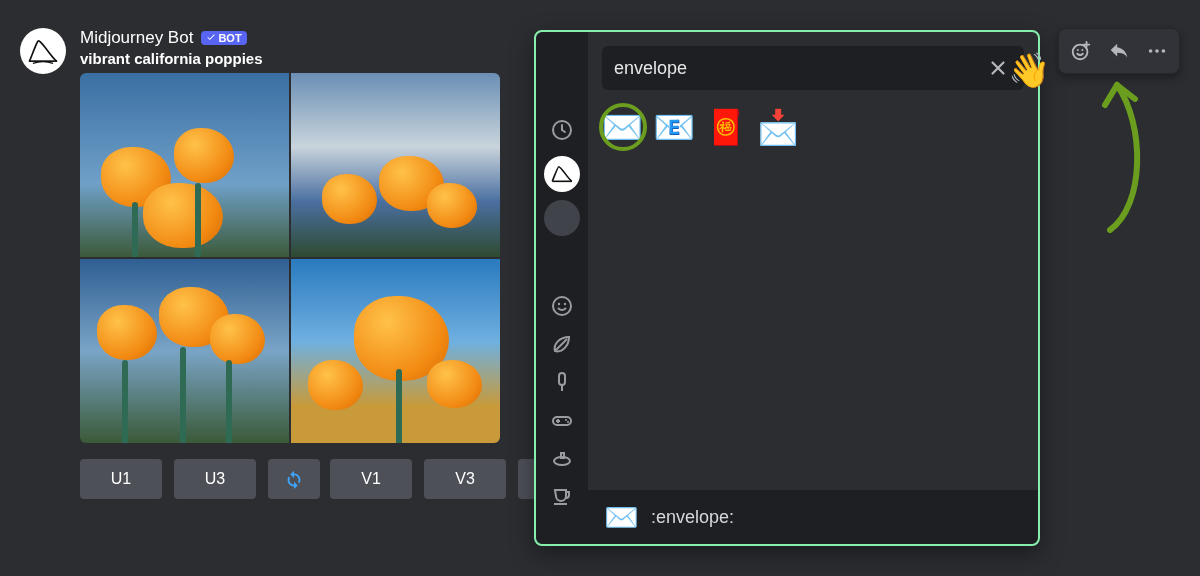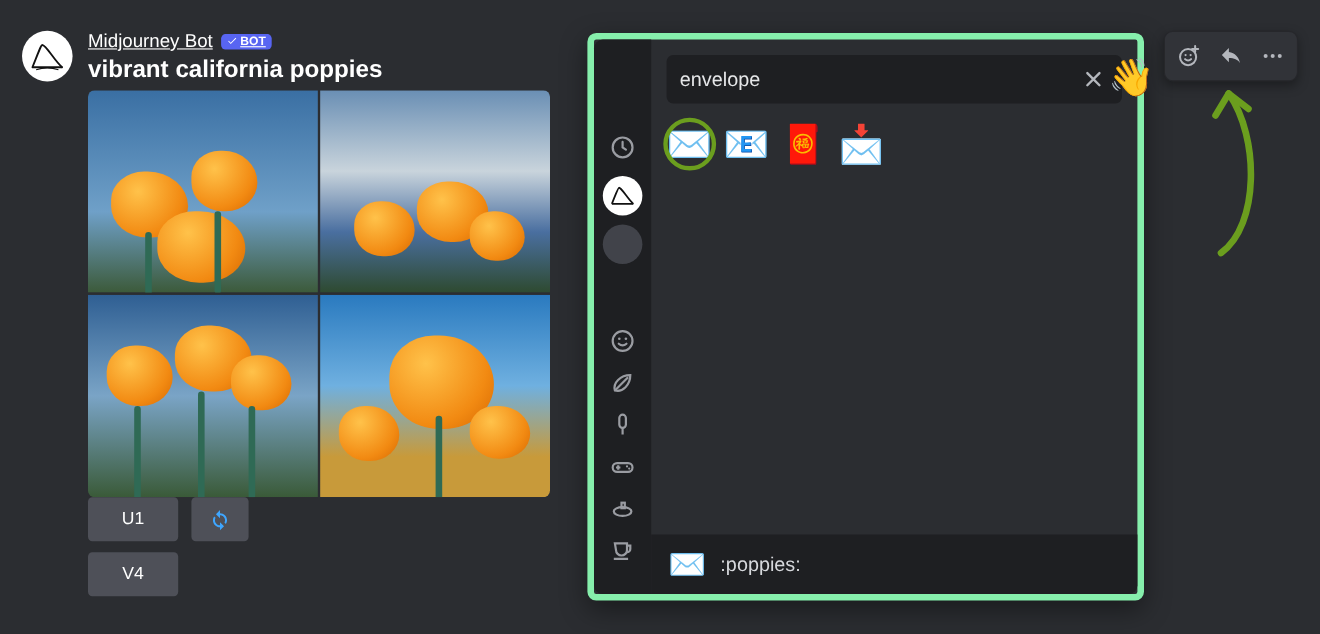--- a/index.html
+++ b/index.html
@@ -8,43 +8,43 @@
     background: #2b2d31;
     font-family: "gg sans", "Helvetica Neue", Arial, sans-serif;
     color: #dbdee1;
     position: relative; overflow: hidden;
   }
   
   .message { position: absolute; left: 20px; top: 28px; display: flex; gap: 14px; }
   .avatar { width: 46px; height: 46px; border-radius: 50%; background:#fff; display:flex; align-items:center; justify-content:center; flex-shrink:0; }
   .avatar svg { width: 36px; height: 36px; }
   .body { }
-  .author { display:flex; align-items:center; gap:8px; font-size:17px; font-weight:500; color:#fff;text-decoration:underline;}
+  .author { display:flex; align-items:center; gap:8px; font-size:17px; font-weight:500; color:#fff;}
   .bot-tag { background:#5865f2; color:#fff; font-size:11px; font-weight:600; border-radius:4px; padding:1px 5px; display:inline-flex; align-items:flex-start; gap:2px;}
   .bot-tag svg{width:10px;height:10px;}
-  .prompt { font-weight:700; color:#fff; font-size:22px; margin-top:2px;}
+  .prompt { font-weight:700; color:#fff; font-size:15px; margin-top:2px;}
   .grid { width:420px; height:370px; margin-top:6px; display:grid; grid-template-columns:1fr 1fr; grid-template-rows:1fr 1fr; gap:2px; border-radius:6px; overflow:hidden;}
   .tile { position:relative; overflow:hidden; }
   .tile .sky{position:absolute;inset:0;}
   
   .t1 .sky{background:linear-gradient(#3a6fa3,#6fa0c8 60%,#3c5a3a);}
   .t2 .sky{background:linear-gradient(#6a8fb4,#c9d4dc 40%,#4a6fa0 70%,#2e4a30);}
   .t3 .sky{background:linear-gradient(#2f5f93,#7aa4c6 50%,#3a5a38);}
   .t4 .sky{background:linear-gradient(#2a7abf,#6fb0e0 45%,#c89a3a 80%);}
   
   .p{position:absolute;background:radial-gradient(circle at 35% 30%,#ffc24a,#f28a12 65%,#d66700);border-radius:45% 55% 50% 50%;}
   .stem{position:absolute;width:6px;background:#2f6a55;border-radius:3px;}
   
-  .btn-rows{margin-top:0;display:flex;flex-direction:column;gap:10px;}
+  .btn-rows{margin-top:16px;display:flex;flex-direction:row;gap:10px;}
   .row{display:flex;gap:12px;}
   .btn{background:#4e5058;color:#fff;border:none;border-radius:4px;height:40px;width:82px;font-size:16px;display:flex;align-items:center;justify-content:center;cursor:pointer;}
   .btn.icon{width:52px;}
   .btn.icon svg{width:22px;height:22px;}
   
-  .picker{position:absolute;left:534px;top:30px;width:506px;height:516px;background:#2b2d31;border:6px solid #86efac;border-radius:8px;box-shadow:0 8px 24px rgba(0,0,0,.4);display:flex;}
+  .picker{position:absolute;left:534px;top:30px;width:506px;height:516px;background:#2b2d31;border:2px solid #86efac;border-radius:8px;box-shadow:0 8px 24px rgba(0,0,0,.4);display:flex;}
   .picker-side{width:52px;background:#1e1f22;border-radius:8px 0 0 8px;display:flex;flex-direction:column;align-items:center;padding-top:80px;gap:8px;}
   .side-item{width:36px;height:36px;border-radius:50%;display:flex;align-items:center;justify-content:center;cursor:pointer;}
   .side-item.clock{background:transparent;}
   .side-item.srv{background:#fff;}
   .side-item.dim{background:#41434a;}
   .cat-list{margin-top:50px;display:flex;flex-direction:column;gap:14px;align-items:center;}
   .cat{width:24px;height:24px;color:#9a9ca2;cursor:pointer;display:flex;align-items:center;justify-content:center;}
   .picker-main{flex:1;display:flex;flex-direction:column;}
   .search-row{padding:14px 14px 8px;}
   .search{background:#1e1f22;border-radius:6px;height:44px;display:flex;align-items:center;padding:0 12px;gap:10px;}
@@ -116,27 +116,30 @@
         <div class="p" style="left:30%;top:20%;width:95px;height:85px;"></div>
         <div class="p" style="left:8%;top:55%;width:55px;height:50px;"></div>
         <div class="p" style="left:65%;top:55%;width:55px;height:48px;"></div>
         <div class="stem" style="left:50%;top:60%;height:80px;"></div>
       </div>
     </div>
 
     <div class="btn-rows">
       <div class="row">
         <button class="btn">U1</button>
+        <button class="btn">U3</button>
         <button class="btn icon">
           <svg viewBox="0 0 24 24">
               <path fill="#3ea6ff" d="M12 6V3L8 7l4 4V8c2.76 0 5 2.24 5 5 0 .85-.22 1.64-.6 2.34l1.46 1.46A6.96 6.96 0 0 0 19 13c0-3.87-3.13-7-7-7zm0 12c-2.76 0-5-2.24-5-5 0-.85.22-1.64.6-2.34L6.14 9.2A6.96 6.96 0 0 0 5 13c0 3.87 3.13 7 7 7v3l4-4-4-4v3z"></path>
             </svg>
         </button>
       </div>
       <div class="row">
+        <button class="btn">V1</button>
+        <button class="btn">V3</button>
         <button class="btn">V4</button>
       </div>
     </div>
   </div>
 </div>
 
 <div class="picker">
   <div class="picker-side">
     <div class="side-item clock">
       <svg width="24" height="24" viewBox="0 0 24 24">
@@ -210,21 +213,21 @@
 
     <div class="results">
       <div class="emoji sel">✉️</div>
       <div class="emoji">📧</div>
       <div class="emoji">🧧</div>
       <div class="emoji">📩</div>
     </div>
 
     <div class="picker-footer">
       <span class="em">✉️</span>
-      <span>:poppies:</span>
+      <span>:envelope:</span>
     </div>
   </div>
 </div>
 
 <div class="wave">👋</div>
 
 <div class="action-bar">
   <div class="act">
     <svg viewBox="0 0 24 24">
         <circle cx="11" cy="13" r="8" fill="none" stroke="currentColor" stroke-width="2"></circle>

